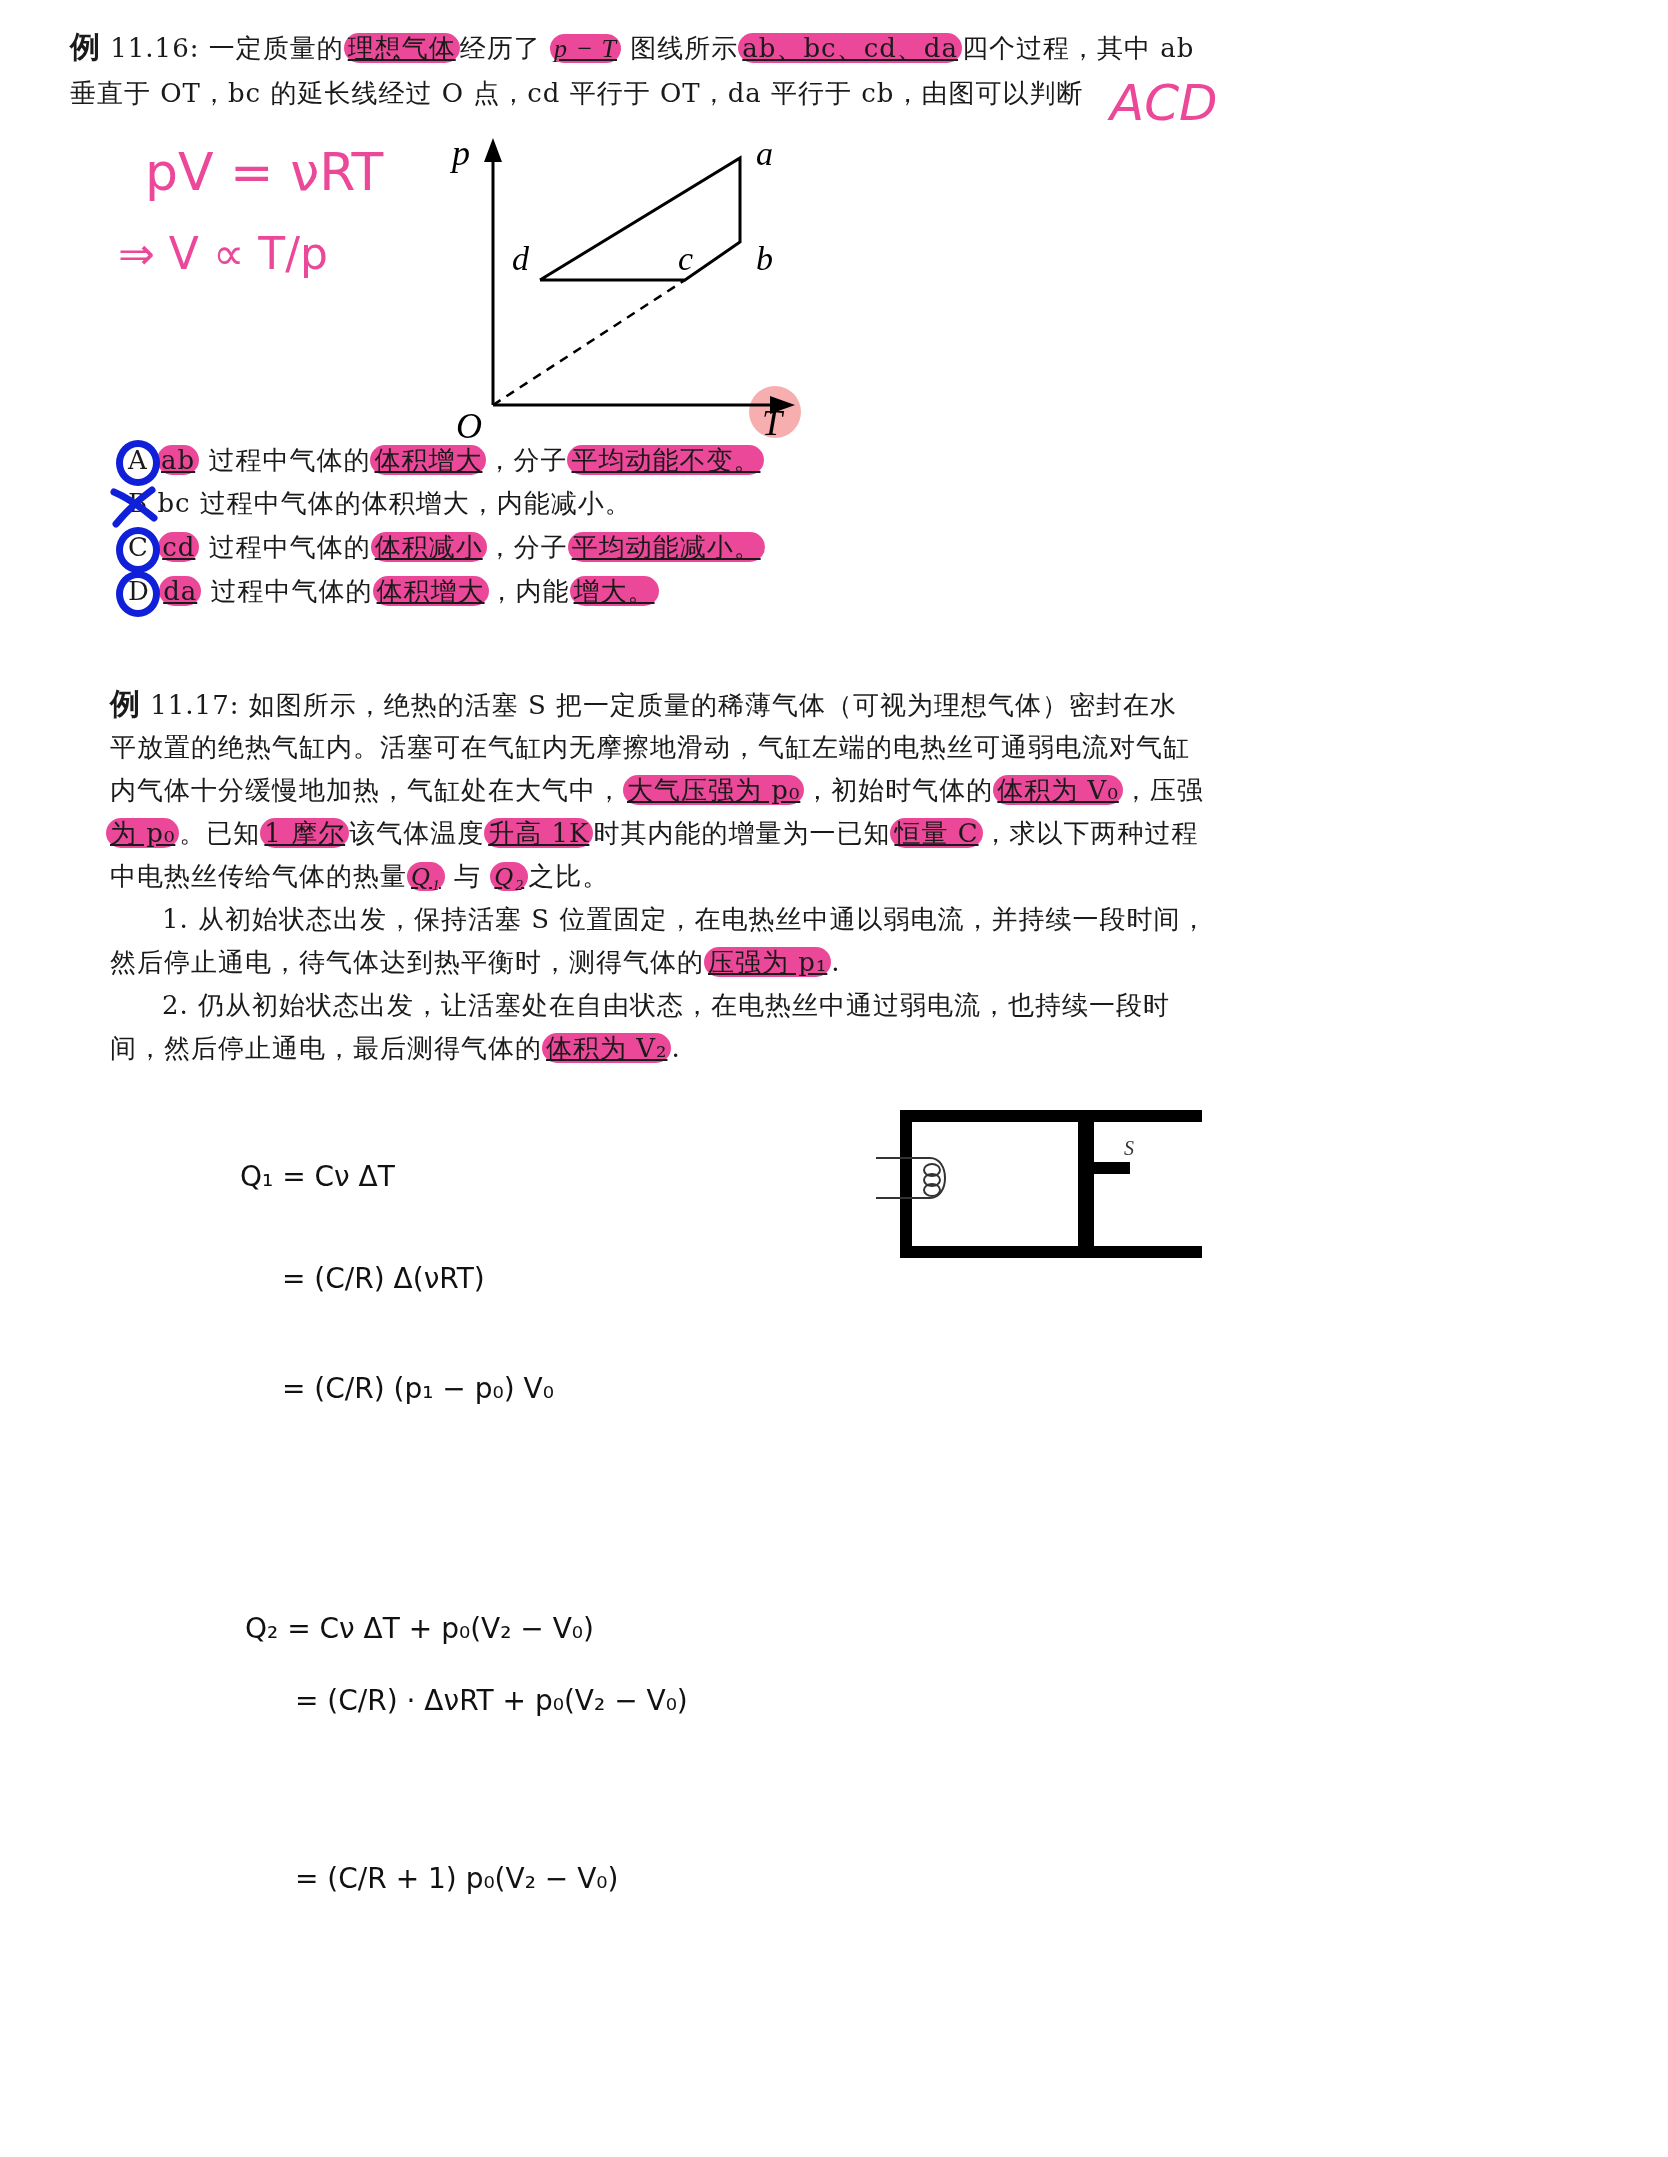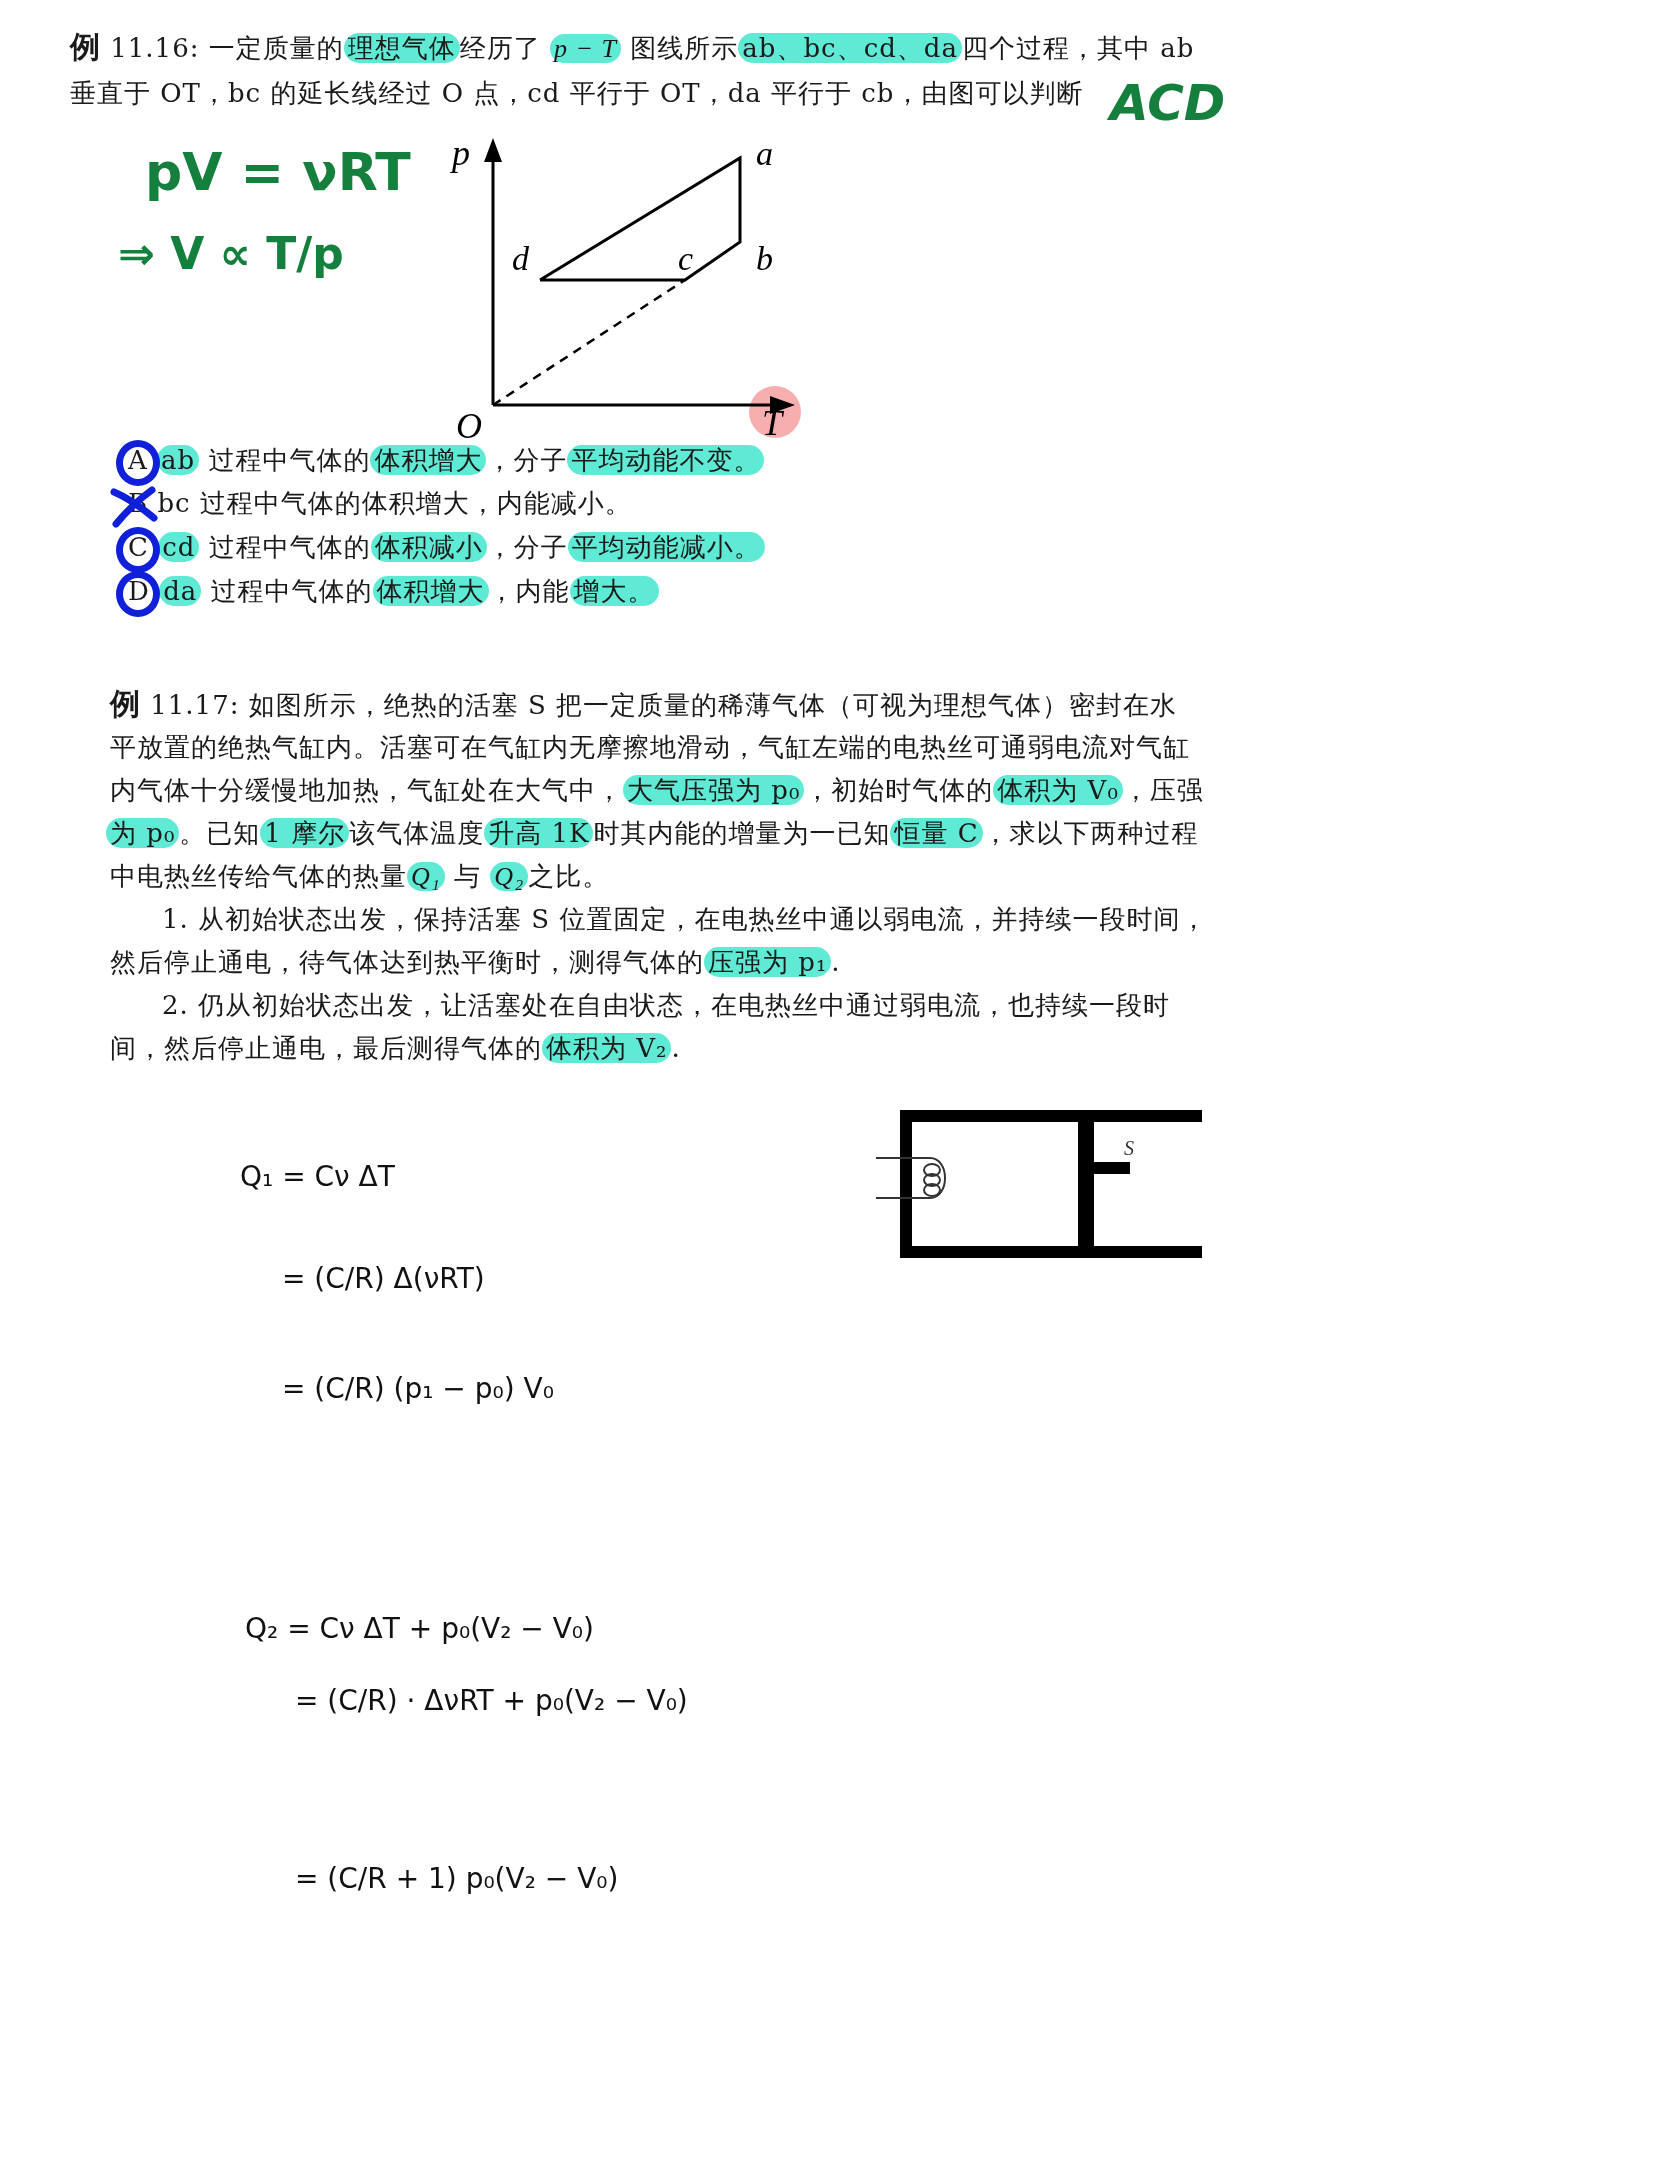--- a/index.html
+++ b/index.html
@@ -1,23 +1,23 @@
 <!DOCTYPE html>
 <html><head>
 <meta charset="utf-8">
 <style>
   html,body{margin:0;padding:0;background:#ffffff;}
   body{width:1668px;height:2157px;position:relative;overflow:hidden;font-family:"DejaVu Serif","Liberation Serif",serif;color:#1a1a1a;}
   .abs{position:absolute;}
   .line{position:absolute;white-space:nowrap;font-size:26px;line-height:34px;letter-spacing:1px;}
-  .hl{background:#5eead4;border-radius:18px;padding:0 4px;}
+  .hl{background:#ec4899;border-radius:18px;padding:0 4px;text-decoration:underline;}
   .ex-label{font-weight:bold;font-size:30px;}
   .math{font-style:italic;font-family:"Liberation Serif","DejaVu Serif",serif;}
   .hand{position:absolute;white-space:nowrap;font-family:"DejaVu Sans","Liberation Sans",sans-serif;color:#111;font-size:28px;}
-  .hand-blue{color:#15803d;font-weight:bold;}
+  .hand-blue{color:#ec4899;font-weight:normal;}
   .opt-mark{position:absolute;border:7px solid #1020d8;border-radius:50%;}
   svg text{font-family:"Liberation Serif","DejaVu Serif",serif;font-style:italic;}
 </style>
 </head>
 <body>
 
 <div>
   <div class="line" style="left:70px;top:30px;">
     <span class="ex-label">例</span>
     <span>11.16:</span>

